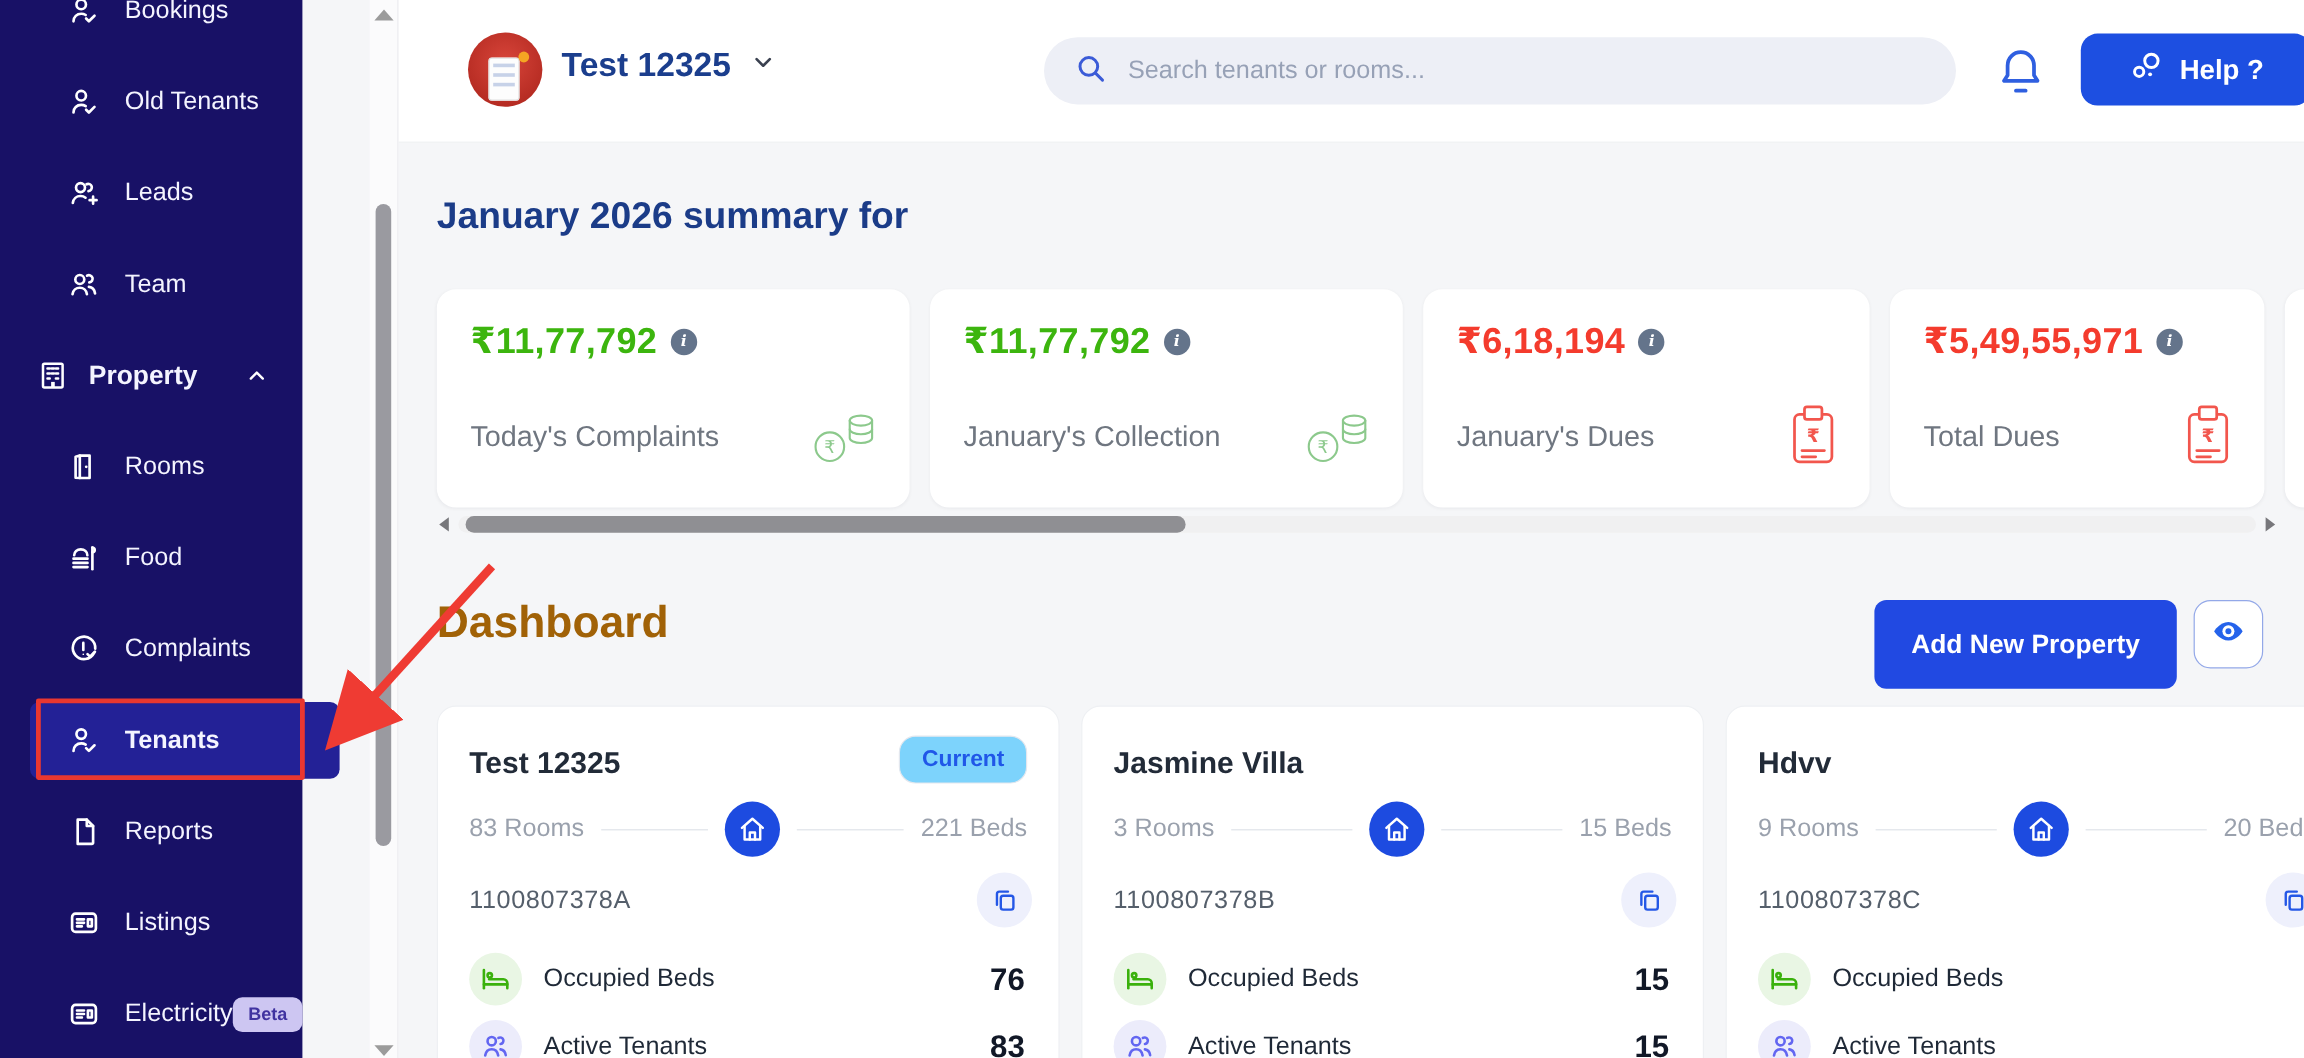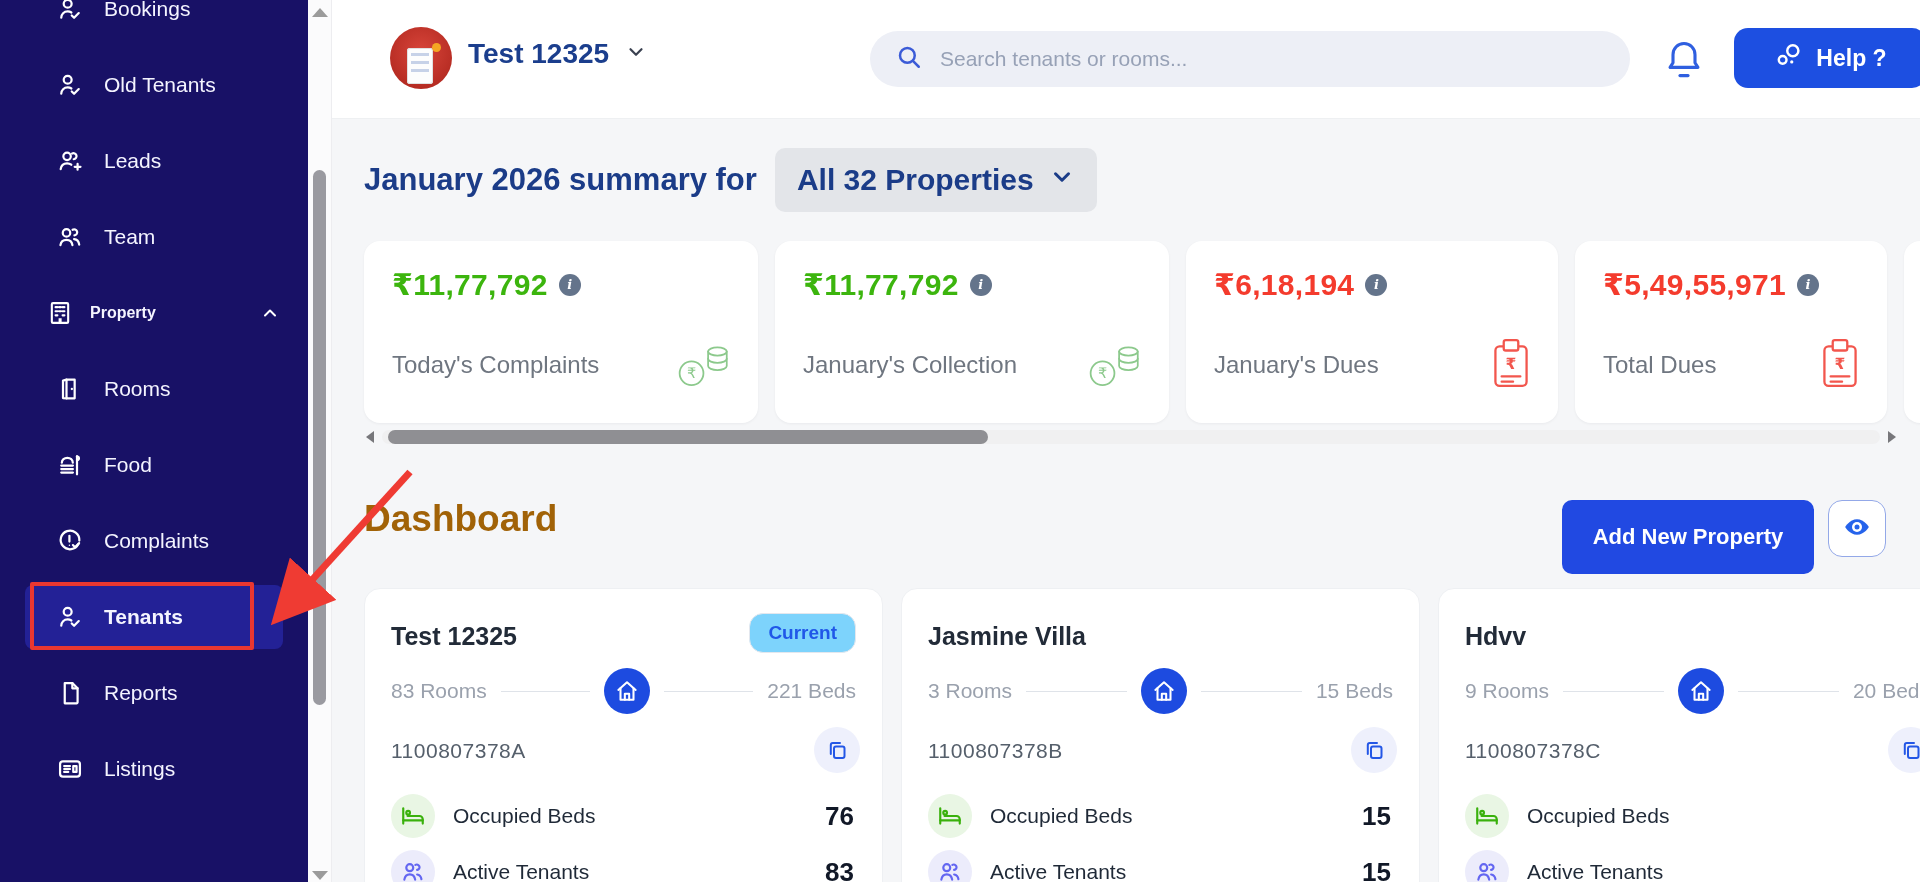--- a/index.html
+++ b/index.html
@@ -2,25 +2,25 @@
 <html><head>
 <meta charset="utf-8">
 <style>
   * { box-sizing: border-box; }
   html,body { margin:0; padding:0; }
   body {
     width:1920px; height:882px; position:relative; overflow:hidden;
     background:#f5f6f8; font-family:"Liberation Sans","DejaVu Sans",sans-serif;
   }
   
-  .sidebar { position:absolute; left:0; top:0; width:308px; height:882px; background:#181166; z-index:2; }
+  .sidebar { position:absolute; left:0; top:0; width:252px; height:882px; background:#181166; z-index:2; }
   .menu { margin-top:-29px; }
   .mrow { height:76px; display:flex; align-items:center; padding-left:56px; color:#f4f4ff; font-size:21px; position:relative; cursor:pointer; }
   .mrow .icn { width:28px; height:28px; margin-right:20px; flex:0 0 auto; display:flex; align-items:center; justify-content:center; }
-  .mrow.group { padding-left:46px; font-weight:700; font-size:16px; }
+  .mrow.group { padding-left:30px; font-weight:700; font-size:22px; }
   .mrow.group .icn { margin-right:16px; }
   .chev-up { position:absolute; right:28px; top:28px; }
   .lbl { position:relative; z-index:2; }
   .active-pill { position:absolute; left:25px; top:6px; width:258px; height:64px; background:#232196; border-radius:8px; z-index:1; }
   .mrow.active { font-weight:700; }
   .red-box { position:absolute; left:30px; top:3px; width:224px; height:68px; border:4px solid #e93730; z-index:3; border-radius:2px; }
   .beta-badge { margin-left:auto; margin-right:24px; background:#cdc6f2; color:#4033a0; font-size:15px; font-weight:700; padding:6px 13px; border-radius:8px; position:relative; z-index:2; }
   
   .vscroll { position:absolute; left:308px; top:0; width:24px; height:882px; background:#fbfbfc; border-right:1px solid #ededf0; z-index:4; }
   .vscroll .up { position:absolute; top:8px; left:4px; width:0; height:0; border-left:8px solid transparent; border-right:8px solid transparent; border-bottom:9px solid #9b9b9b; }
@@ -212,20 +212,31 @@
       <span class="icn">
         <svg width="28" height="28" viewBox="0 0 24 24" fill="none" stroke="#fff" stroke-width="1.9" stroke-linecap="round" stroke-linejoin="round">
             <rect x="3.5" y="5.5" width="17" height="13" rx="2.5"></rect>
             <path d="M7 9.5h5M7 12h5M7 14.5h3.5"></path>
             <rect x="14.8" y="9.5" width="2.8" height="5"></rect>
           </svg>
       </span>
       <span class="lbl">Listings</span>
     </div>
 
+    <div class="mrow">
+      <span class="icn">
+        <svg width="28" height="28" viewBox="0 0 24 24" fill="none" stroke="#fff" stroke-width="1.9" stroke-linecap="round" stroke-linejoin="round">
+            <rect x="3.5" y="5.5" width="17" height="13" rx="2.5"></rect>
+            <path d="M7 9.5h5M7 12h5M7 14.5h3.5"></path>
+            <rect x="14.8" y="9.5" width="2.8" height="5"></rect>
+          </svg>
+      </span>
+      <span class="lbl">Electricity</span>
+      <span class="beta-badge">Beta</span>
+    </div>
 
   </div>
 </nav>
 
 <div class="vscroll">
   <div class="up"></div>
   <div class="thumb"></div>
   <div class="down"></div>
 </div>
 
@@ -268,28 +279,20 @@
           <circle cx="9" cy="18.5" r="3.6"></circle>
           <circle cx="17.5" cy="20.5" r="1.5" fill="#fff" stroke="none"></circle>
         </svg>
     </span>
     <span>Help ?</span>
   </button>
 </header>
 
 <div class="sum-row">
   <span class="sum-title">January 2026 summary for</span>
-  <span class="sum-filter">
-    <span>All 32 Properties</span>
-    <span>
-      <svg width="26" height="26" viewBox="0 0 24 24" fill="none" stroke="#1b3c88" stroke-width="2.8" stroke-linecap="round" stroke-linejoin="round">
-          <polyline points="6 9 12 15 18 9"></polyline>
-        </svg>
-    </span>
-  </span>
 </div>
 
 <div class="cards-row">
 
   <div class="scard c1">
     <div class="amount-row">
       <span class="amount" style="color: rgb(60, 181, 14);">₹11,77,792</span>
       <span class="info"></span>
     </div>
     <span class="slabel">Today's Complaints</span>

